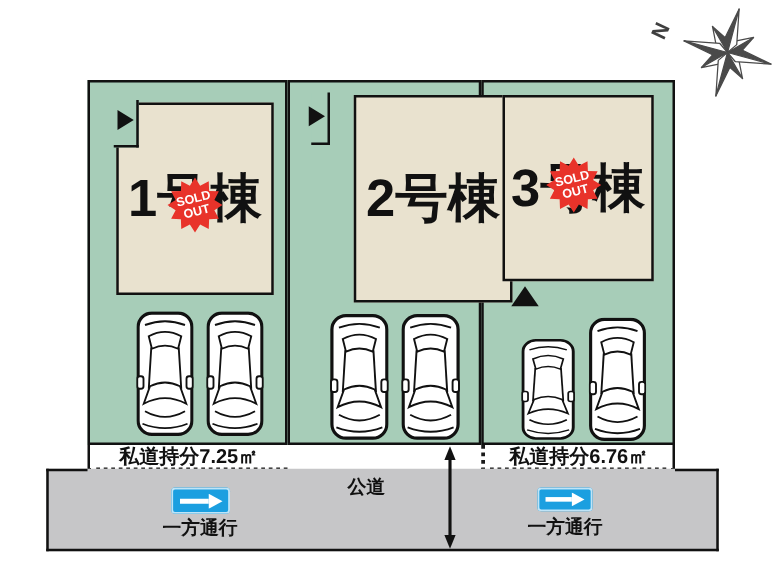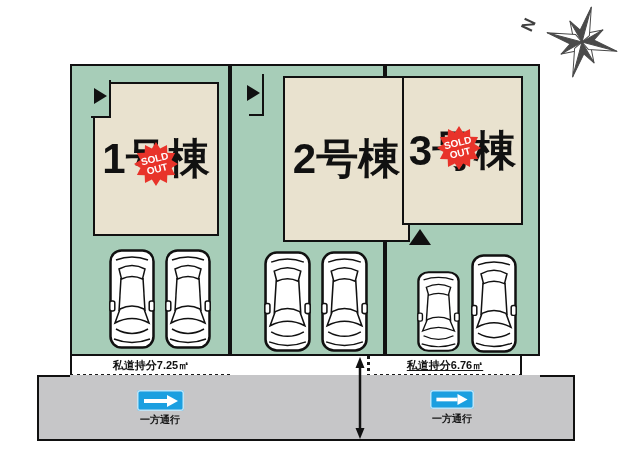--- a/index.html
+++ b/index.html
@@ -42,38 +42,38 @@
 
   
   .car{position:absolute;}
   .car-1a{left:109px;top:249px;} .car-1b{left:165px;top:249px;}
   .car-2a{left:264px;top:251px;} .car-2b{left:321px;top:251px;}
   .car-3a{left:417px;top:271px;} .car-3b{left:471px;top:254px;}
 
   
   .strip{position:absolute;top:356px;height:21px;background:#fff;box-sizing:border-box;
          border-bottom:3px dotted #1a1a1a;display:flex;align-items:center;justify-content:center;
-         font-size:11px;font-weight:700;white-space:nowrap;}
+         font-size:16px;font-weight:700;white-space:nowrap;}
   .strip-1{left:70px;width:160px;border-left:2.5px solid #111;}
   .strip-2{left:230px;width:155px;border-left:3px dotted #1a1a1a;padding-right:18px;}
-  .strip-3{left:367px;width:155px;border-left:3px dotted #1a1a1a;border-right:2.5px solid #111;text-decoration:underline;}
+  .strip-3{left:385px;width:155px;border-left:3px dotted #1a1a1a;border-right:2.5px solid #111;}
 
   
   .road{position:absolute;left:37px;top:375px;width:538px;height:66px;background:var(--road-gray,#c6c6c8);
         border:2.5px solid #111;border-top:none;box-sizing:border-box;}
   .road-top-seg{position:absolute;height:0;border-top:2.5px solid #111;}
   .seg-left{left:37px;top:375px;width:33px;}
   .seg-right{left:540px;top:375px;width:35px;}
 
   .oneway-sign{position:absolute;background:var(--sign-blue,#1b9fe0);border-radius:3px;
                display:flex;align-items:center;justify-content:center;
                box-shadow:inset 0 0 0 1.5px #bfe4f7;}
   .sign-1{left:137px;top:390px;width:47px;height:21px;}
   .sign-2{left:430px;top:390px;width:44px;height:19px;}
-  .oneway-label{position:absolute;width:84px;text-align:center;font-size:10px;font-weight:700;white-space:nowrap;}
+  .oneway-label{position:absolute;width:84px;text-align:center;font-size:15px;font-weight:700;white-space:nowrap;}
   .oneway-1{left:118px;top:413px;}
   .oneway-2{left:410px;top:412px;}
 
   .road-center{position:absolute;left:231px;top:381px;width:124px;text-align:center;
                font-size:15px;font-weight:700;line-height:18px;white-space:nowrap;}
   .measure-arrow{position:absolute;left:352px;top:357px;}
 
   
   .compass{position:absolute;left:534px;top:0px;}
   .n-label{position:absolute;left:523px;top:15px;font-size:17px;font-weight:700;color:#3f3f3f;
@@ -176,20 +176,21 @@
 
   <div class="oneway-sign sign-2">
     <svg width="34" height="11" viewBox="0 0 36 12">
       <rect x="1" y="4" width="23" height="4" fill="#fff"></rect>
       <polygon points="24,0 35,6 24,12" fill="#fff"></polygon>
     </svg>
   </div>
   <div class="oneway-label oneway-2">一方通行</div>
 
   <div class="road-center">
+    <div>公道</div>
   </div>
 
   <svg class="measure-arrow" width="16" height="82" viewBox="0 0 16 82">
     <line x1="8" y1="8" x2="8" y2="74" stroke="#111" stroke-width="2.5"></line>
     <polygon points="8,0 3.5,11 12.5,11" fill="#111"></polygon>
     <polygon points="8,82 3.5,71 12.5,71" fill="#111"></polygon>
   </svg>
 
   <svg class="compass" width="92" height="86" viewBox="0 0 92 86">
     <g transform="translate(48,42) rotate(15)" stroke="#4a4a4a" stroke-width="1" stroke-linejoin="round">

